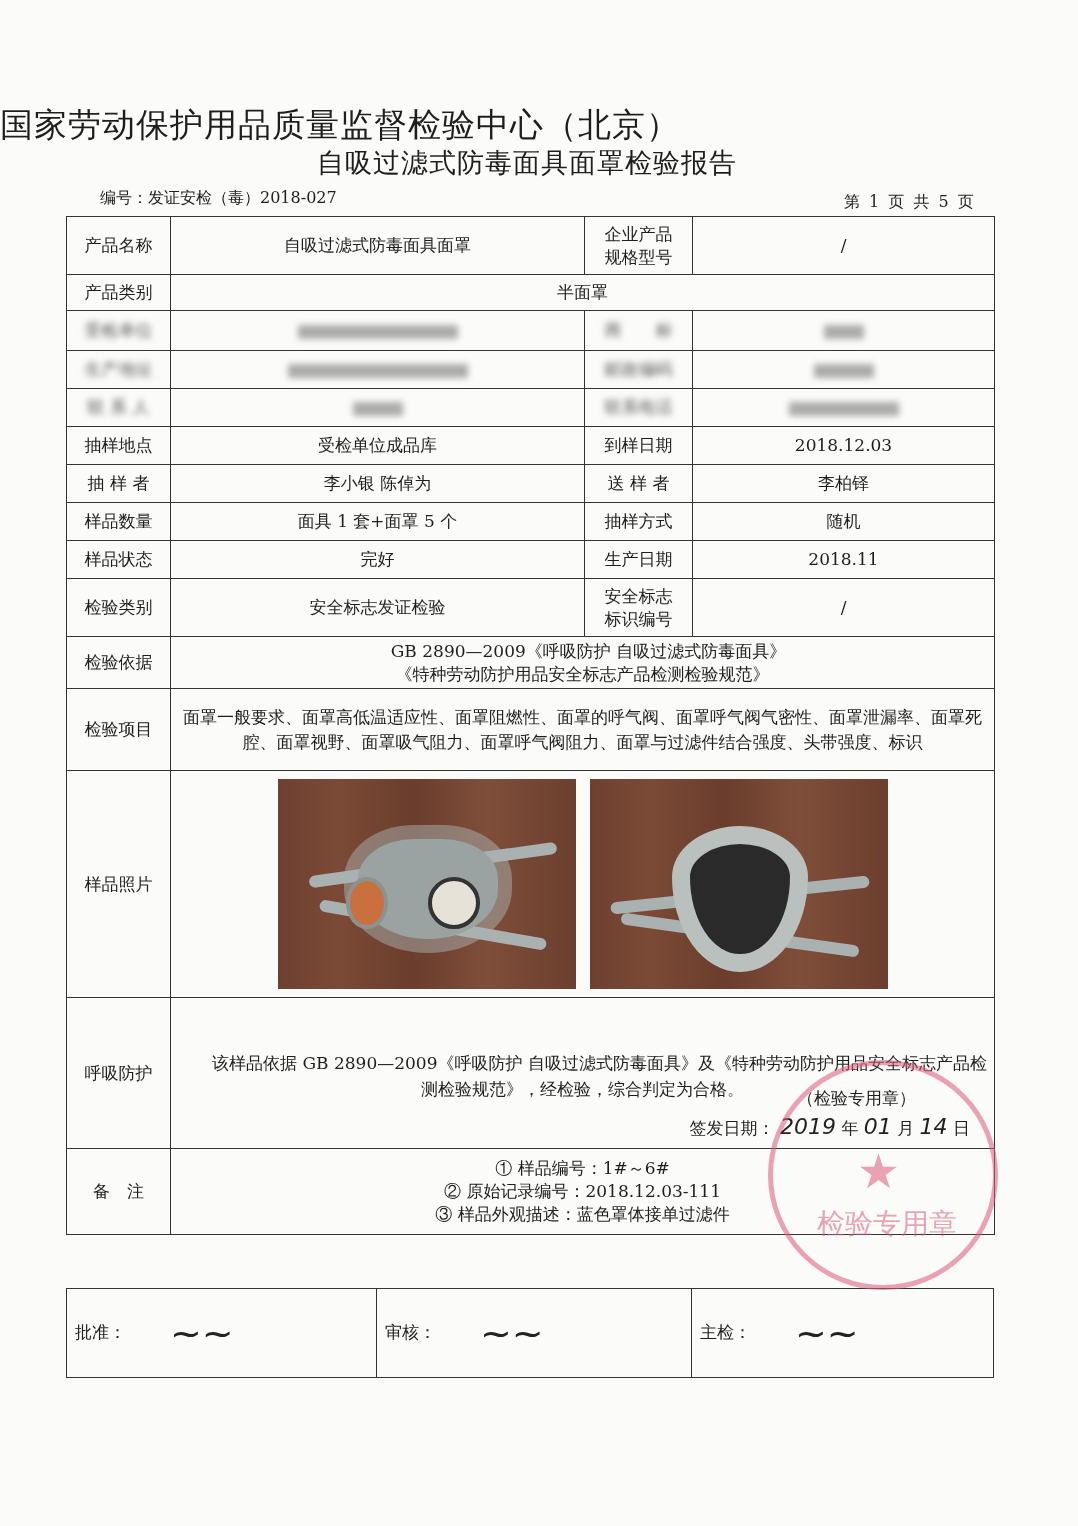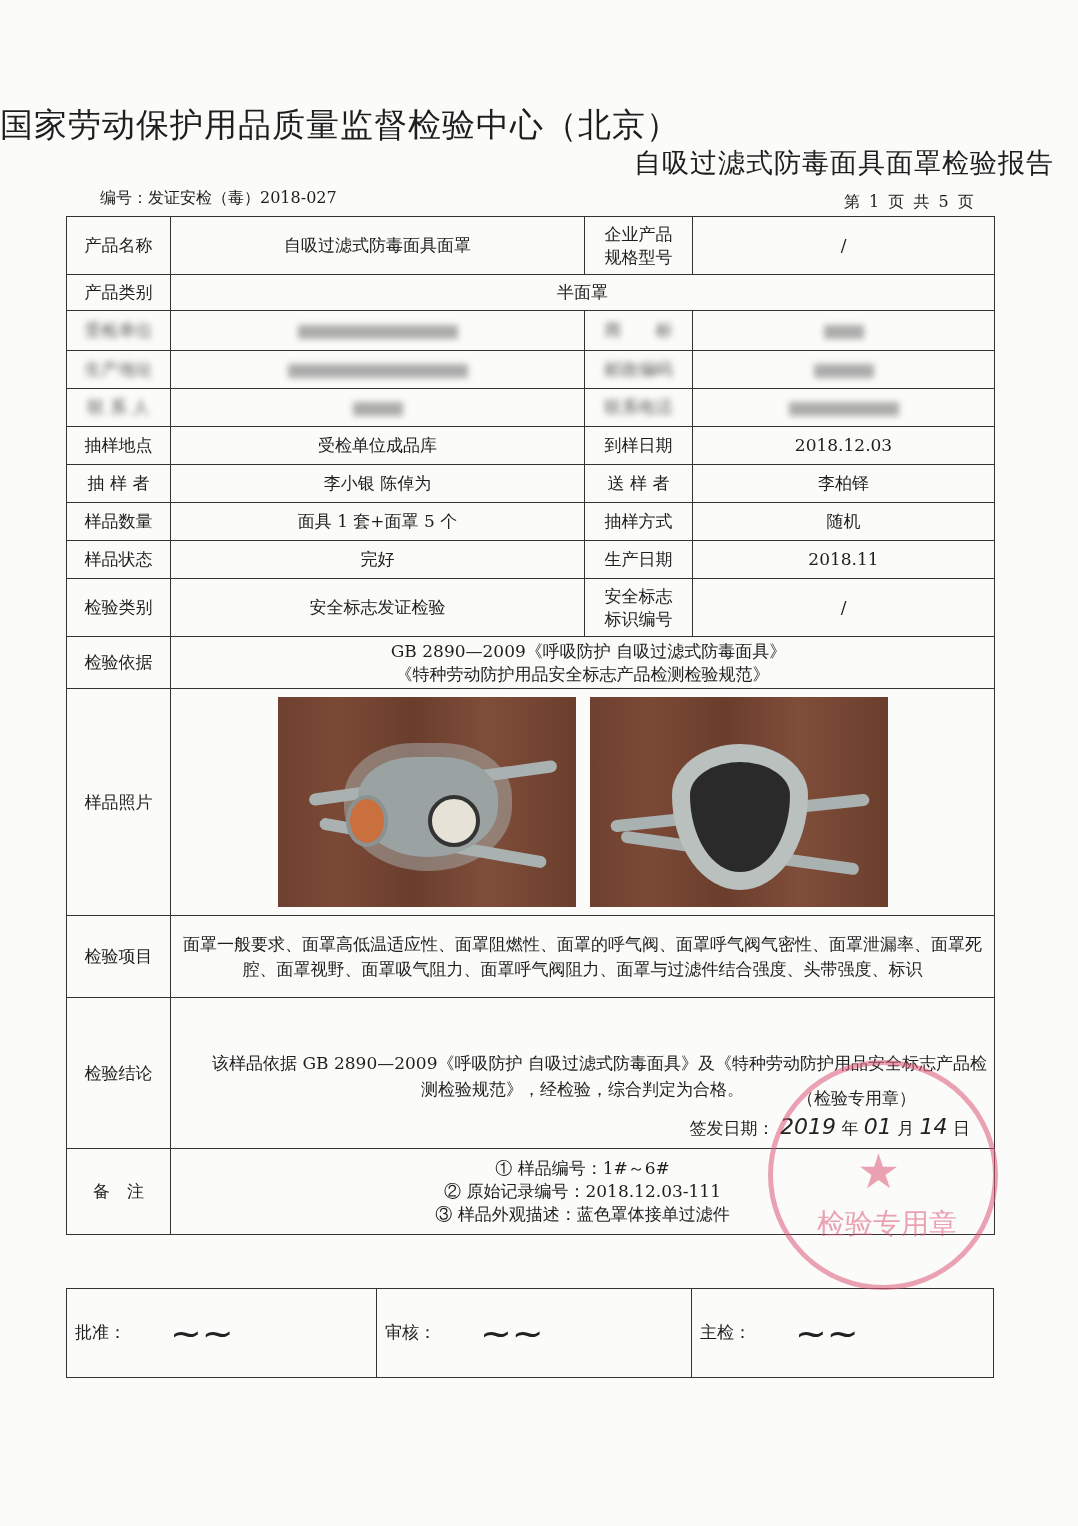--- a/index.html
+++ b/index.html
@@ -1,21 +1,21 @@
 <!DOCTYPE html>
 <html><head>
 <meta charset="utf-8">
 <style>
   html, body { margin: 0; padding: 0; }
   body {
     width: 1078px; height: 1526px; background: #fbfbf9; position: relative; overflow: hidden;
     font-family: "DejaVu Serif", "Liberation Serif", serif; color: #1e1e1e;
   }
   .title1 { position: absolute; top: 103px; left: 0; width: 1078px; font-size: 33px; letter-spacing: 1px; font-family: "DejaVu Sans", sans-serif; }
-  .title2 { position: absolute; top: 145px; left: 0; width: 1054px; text-align: right; font-size: 27px; letter-spacing: 1px; font-family: "DejaVu Sans", sans-serif; }
+  .title2 { position: absolute; top: 145px; left: 0; width: 1054px; text-align: center; font-size: 27px; letter-spacing: 1px; font-family: "DejaVu Sans", sans-serif; }
   .meta-left { position: absolute; top: 188px; left: 76px; font-size: 16px; margin-left: 24px; }
   .meta-right { position: absolute; top: 192px; left: 844px; font-size: 16px; word-spacing: 4px; }
   table.report {
     position: absolute; top: 216px; left: 66px; width: 928px; border-collapse: collapse; table-layout: fixed;
     font-size: 17px;
     border-radius: 30px;
   }
   table.report td { border: 1.5px solid #333; text-align: center; vertical-align: middle; padding: 0 6px; line-height: 1.35; }
   col.c1 { width: 104px; } col.c2 { width: 414px; } col.c3 { width: 108px; } col.c4 { width: 302px; }
   td.left { text-align: left; }
@@ -118,45 +118,45 @@
     <td><span>安全标志</span><br><span>标识编号</span></td>
     <td>/</td>
   </tr>
   <tr style="height:52px">
     <td>检验依据</td>
     <td colspan="3" class="left">
       <div style="padding-left:12px">GB 2890—2009《呼吸防护 自吸过滤式防毒面具》</div>
       <div>《特种劳动防护用品安全标志产品检测检验规范》</div>
     </td>
   </tr>
+  <tr style="height:82px">
+    <td>检验项目</td>
+    <td colspan="3" class="left" style="line-height:1.45">面罩一般要求、面罩高低温适应性、面罩阻燃性、面罩的呼气阀、面罩呼气阀气密性、面罩泄漏率、面罩死腔、面罩视野、面罩吸气阻力、面罩呼气阀阻力、面罩与过滤件结合强度、头带强度、标识</td>
+  </tr>
   <tr style="height:220px">
     <td>样品照片</td>
     <td colspan="3">
       <div class="photos">
         <div class="photo">
           <div class="strap" style="left:30px;top:80px;width:250px;transform:rotate(-8deg)"></div>
           <div class="strap" style="left:40px;top:140px;width:230px;transform:rotate(10deg)"></div>
           <div class="mask"></div>
           <div class="filter-l"></div>
           <div class="filter-r"></div>
         </div>
         <div class="photo">
           <div class="strap" style="left:20px;top:110px;width:260px;transform:rotate(-6deg)"></div>
           <div class="strap" style="left:30px;top:150px;width:240px;transform:rotate(8deg)"></div>
           <div class="inner"></div>
         </div>
       </div>
     </td>
   </tr>
-  <tr style="height:82px">
-    <td>检验项目</td>
-    <td colspan="3" class="left" style="line-height:1.45">面罩一般要求、面罩高低温适应性、面罩阻燃性、面罩的呼气阀、面罩呼气阀气密性、面罩泄漏率、面罩死腔、面罩视野、面罩吸气阻力、面罩呼气阀阻力、面罩与过滤件结合强度、头带强度、标识</td>
-  </tr>
   <tr>
-    <td>检验结论</td>
+    <td>呼吸防护</td>
     <td colspan="3" class="conclusion">
       <p>该样品依据 GB 2890—2009《呼吸防护 自吸过滤式防毒面具》及《特种劳动防护用品安全标志产品检测检验规范》，经检验，综合判定为合格。</p>
       <div class="stamp-label">（检验专用章）</div>
       <div class="issue-date">
         <span>签发日期：</span>
         <span class="hand">2019</span>
         <span>年</span>
         <span class="hand">01</span>
         <span>月</span>
         <span class="hand">14</span>

